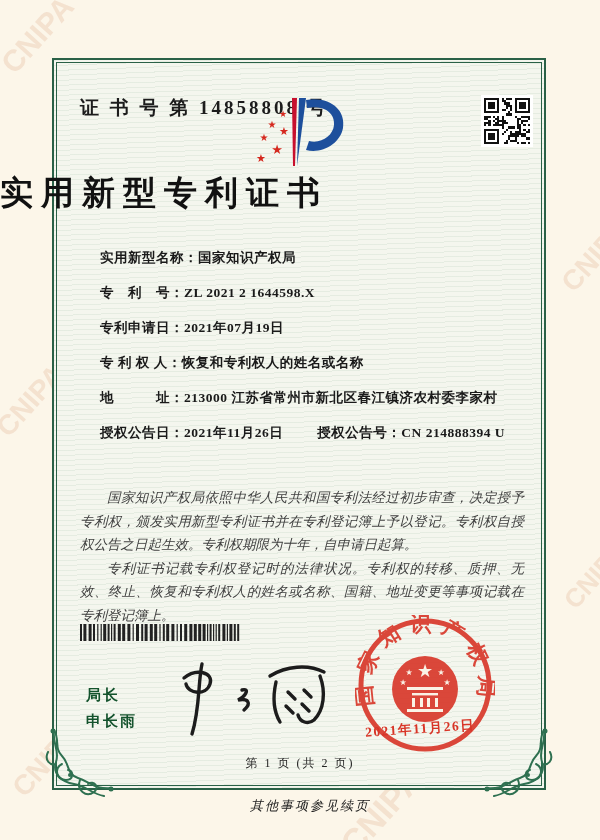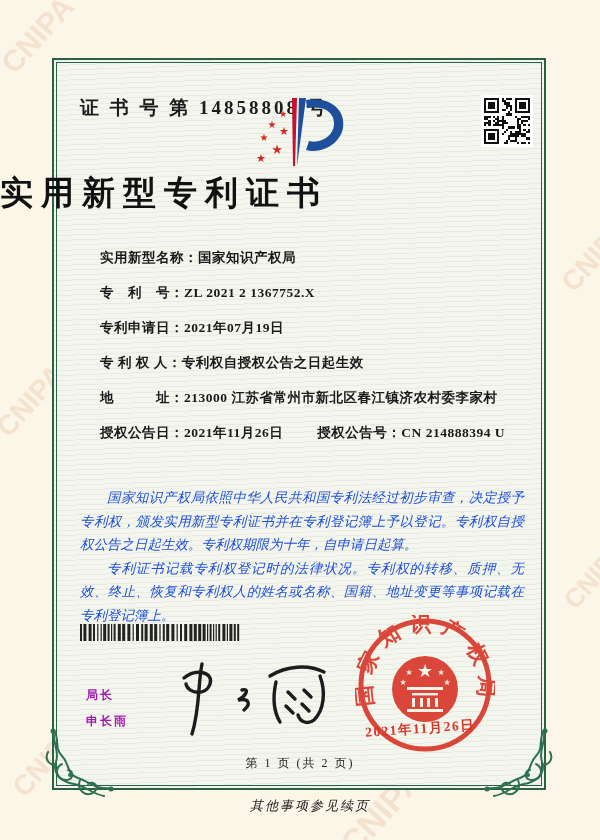--- a/index.html
+++ b/index.html
@@ -34,28 +34,28 @@
            font-size:33px; font-weight:bold; letter-spacing:8px; color:#111; }
 
   .fields { position:absolute; left:80px; top:240px; width:452px; }
   .frow { height:35px; line-height:35px; font-size:13.5px; font-weight:600; color:#1a1a1a; white-space:nowrap; }
   .frow .lbl { letter-spacing:0.5px;margin-left:20px; }
   .frow .val { letter-spacing:0.5px; }
   .frow .pair2 { margin-left:34px; }
 
   .paras { position:absolute; left:80px; top:486px; width:444px;
            font-size:13.5px; line-height:23.5px; font-style:italic;
-           color:#1d4ed8; text-align:justify; }
+           color:#404040; text-align:justify; }
   .paras p { text-indent:2em; }
 
   .barcode { position:absolute; left:80px; top:624px; }
 
   .director { position:absolute; left:86px; top:682px;
               font-family:Liberation Serif, serif;
-              font-size:12px; font-weight:600; color:#a21caf; line-height:26px; letter-spacing:2px; }
+              font-size:15px; font-weight:600; color:#14532d; line-height:26px; letter-spacing:2px; }
 
   .signature { position:absolute; left:158px; top:648px; }
 
   .seal { position:absolute; left:355px; top:615px; opacity:0.9; }
   .seal-date { position:absolute; left:365px; top:720px; color:#d83527; font-size:13.5px;
                font-weight:bold; letter-spacing:1.5px; transform:rotate(-4deg); white-space:nowrap; }
 
   .page-no { position:absolute; left:0; top:755px; width:100%; text-align:center;
              font-size:12px; color:#222; letter-spacing:2px;font-family:Liberation Serif, serif; }
 
@@ -249,27 +249,27 @@
     </g>
   </svg>
 
   <div class="title">实用新型专利证书</div>
 
   <div class="fields">
     <div class="frow">
       <span class="lbl">实用新型名称：</span><span class="val">国家知识产权局</span>
     </div>
     <div class="frow">
-      <span class="lbl">专　利　号：</span><span class="val">ZL 2021 2 1367752.X</span>
+      <span class="lbl">专　利　号：</span><span class="val">ZL 2021 2 1644598.X</span>
     </div>
     <div class="frow">
       <span class="lbl">专利申请日：</span><span class="val">2021年07月19日</span>
     </div>
     <div class="frow">
-      <span class="lbl">专 利 权 人：</span><span class="val">专利权自授权公告之日起生效</span>
+      <span class="lbl">专 利 权 人：</span><span class="val">恢复和专利权人的姓名或名称</span>
     </div>
     <div class="frow">
       <span class="lbl">地　　　址：</span><span class="val">213000 江苏省常州市新北区春江镇济农村委李家村</span>
     </div>
     <div class="frow">
       <span class="lbl">授权公告日：</span><span class="val">2021年11月26日</span><span class="lbl pair2">授权公告号：</span><span class="val">CN 214888394 U</span>
     </div>
   </div>
 
   <div class="paras">

